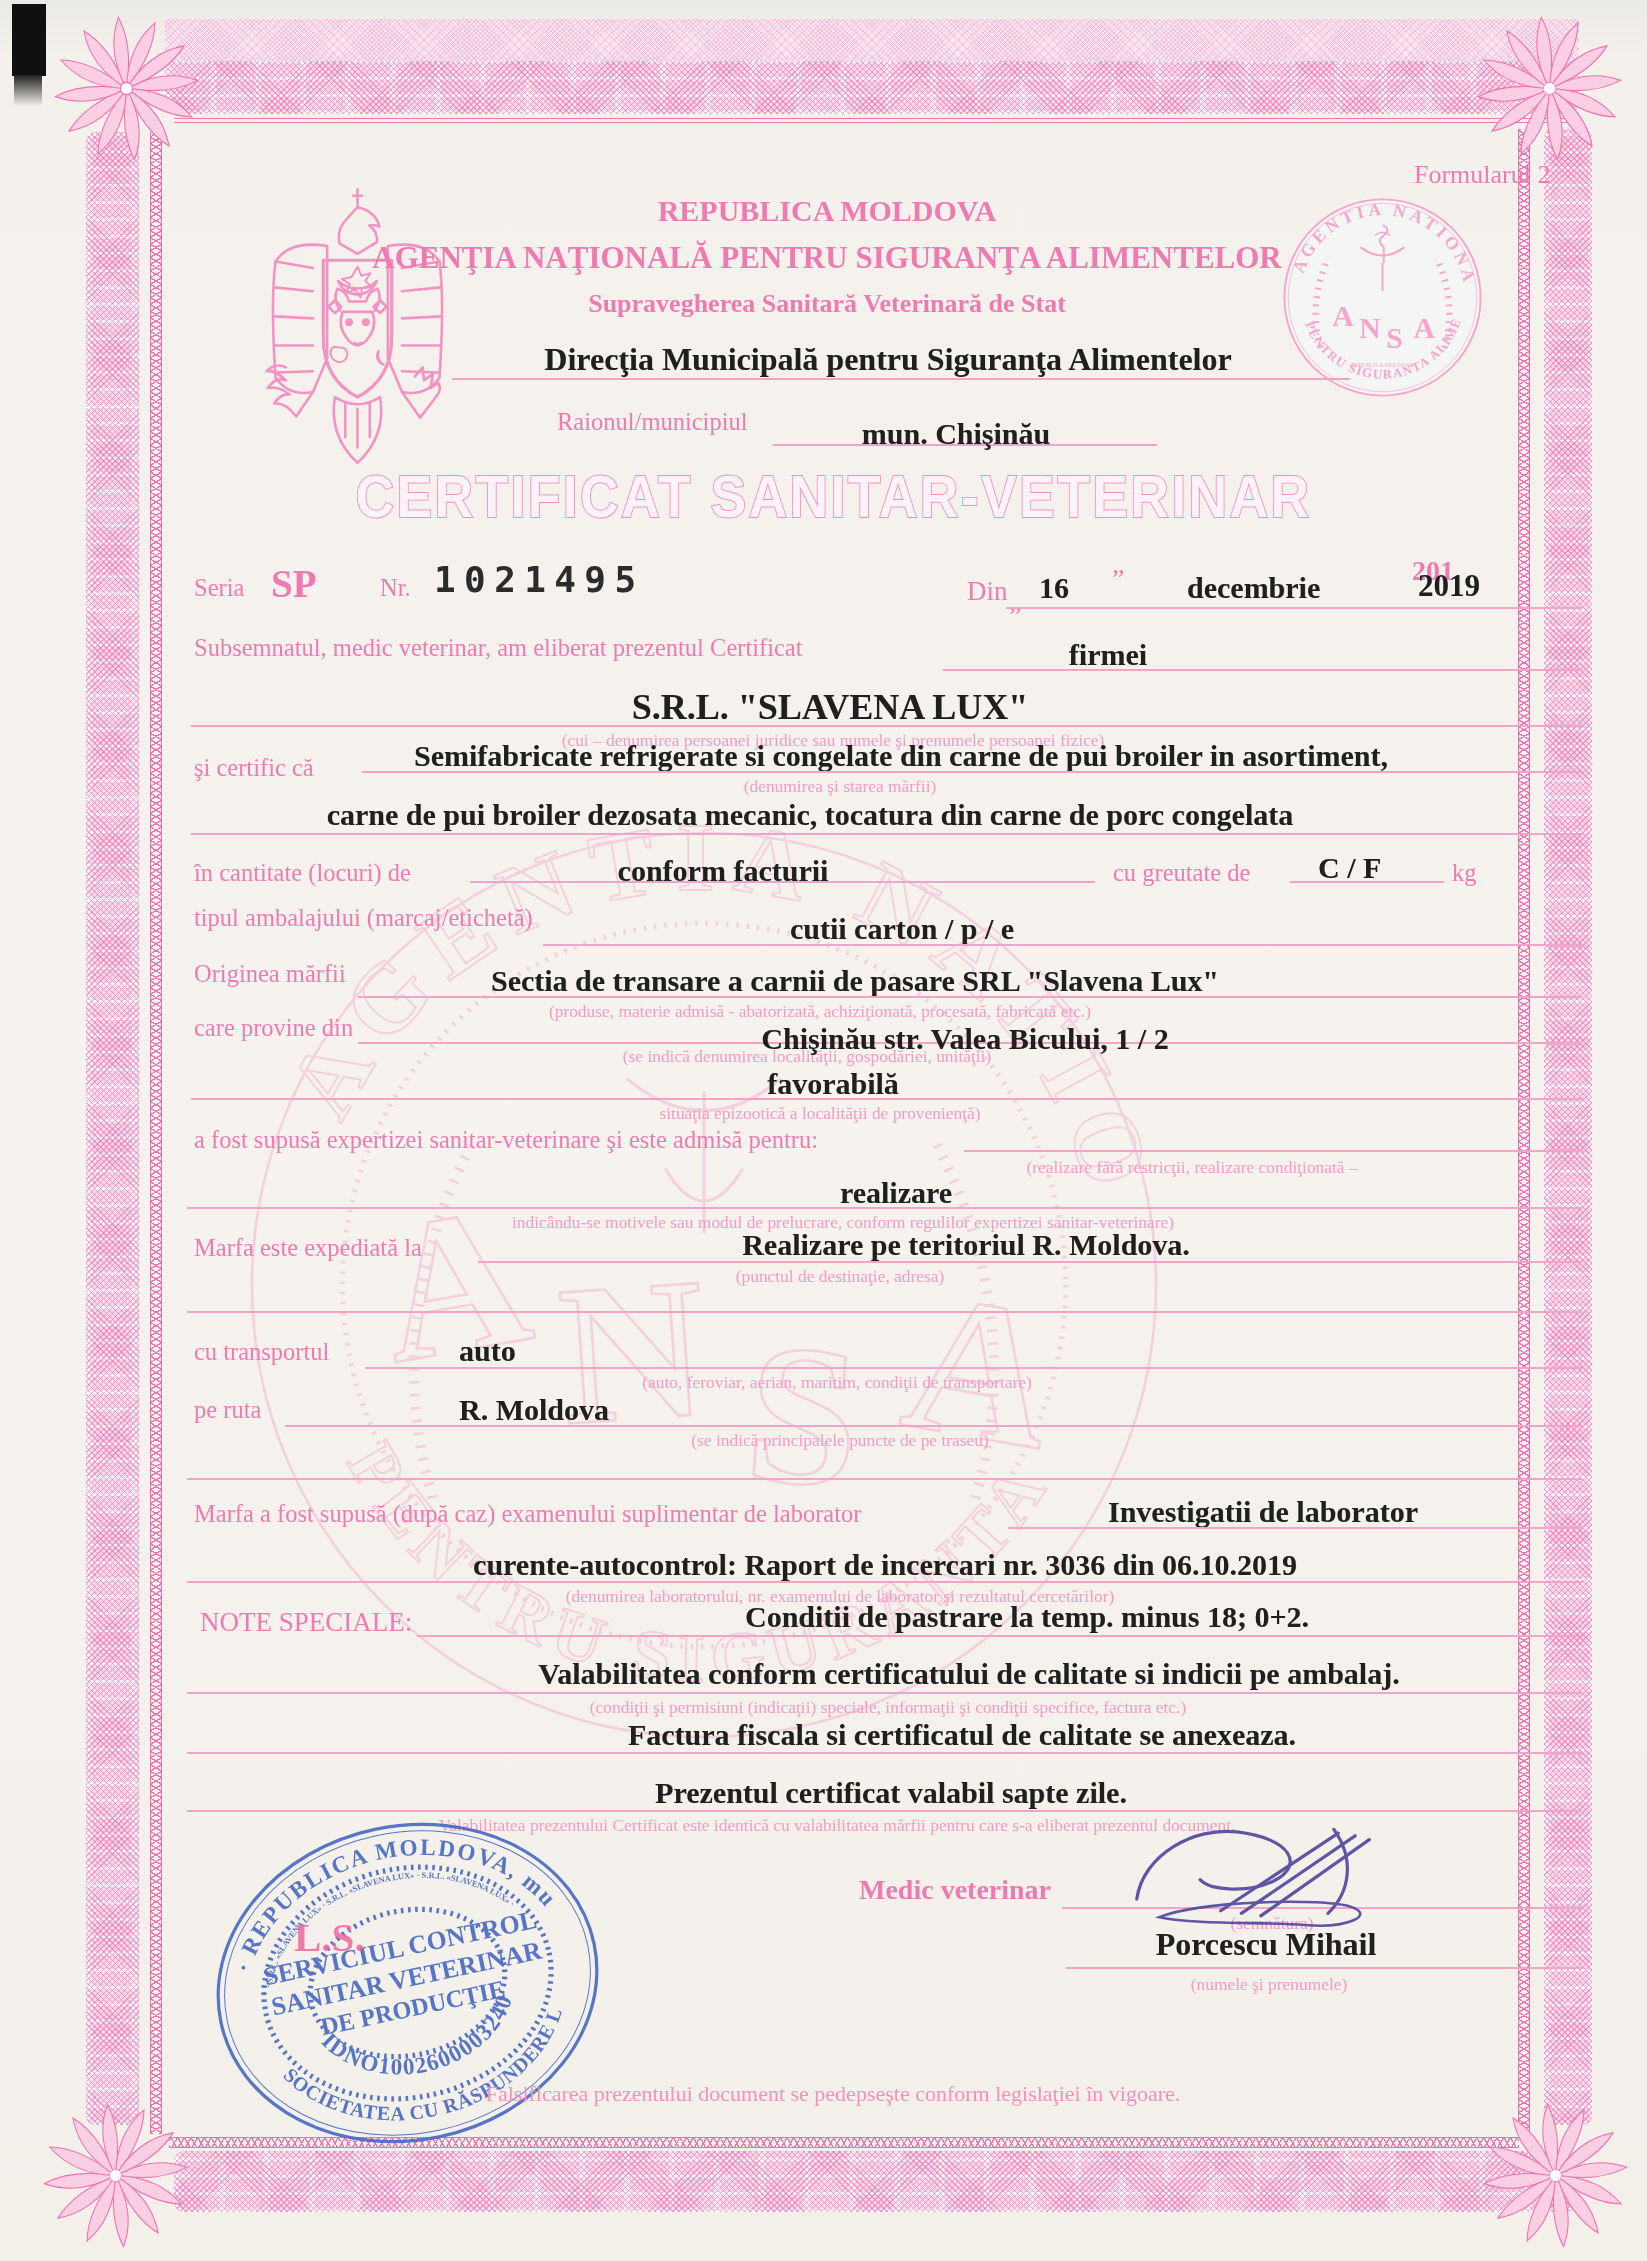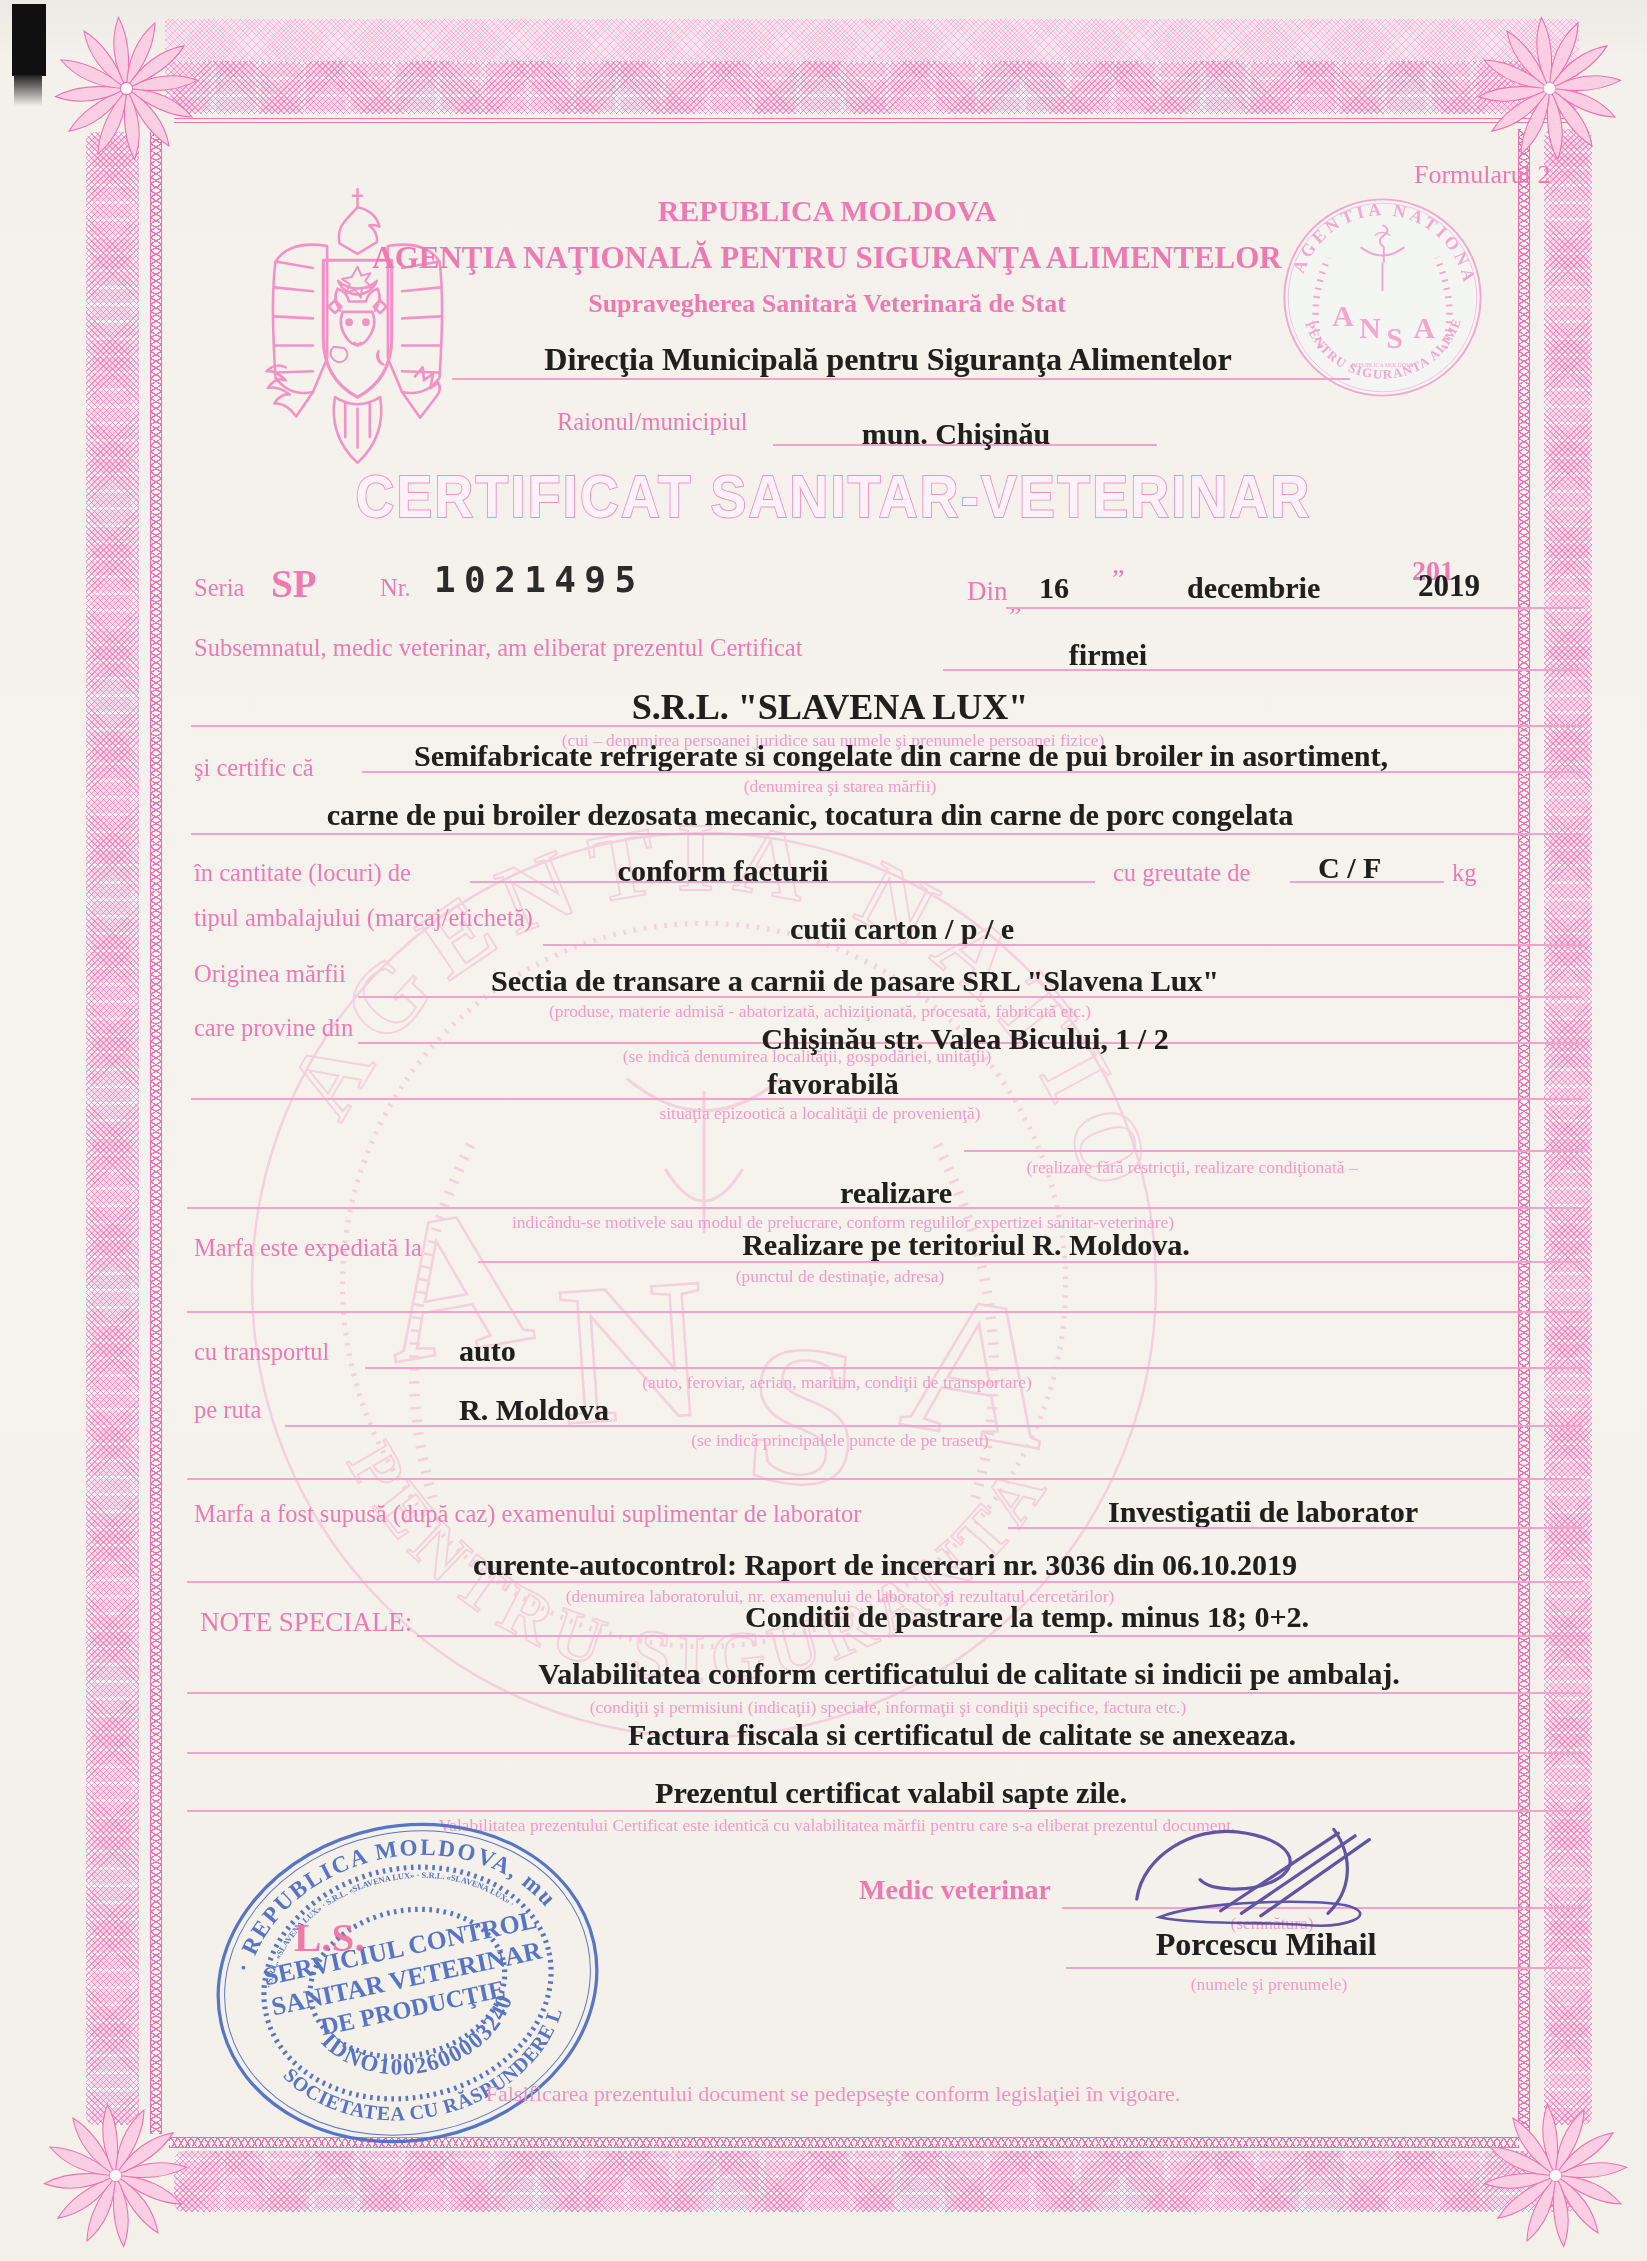--- a/index.html
+++ b/index.html
@@ -255,20 +255,21 @@
 
   <div class="abs pk" style="left:194px;top:1014px;">care provine din</div>
   <div class="abs cap ctr" style="left:807px;top:1046px;">(se indică denumirea localităţii, gospodăriei, unităţii)</div>
   <div class="ln" style="left:358px;top:1042px;width:1224px;"></div>
   <div class="abs bk ctr" style="left:965px;top:1022px;">Chişinău str. Valea Bicului, 1 / 2</div>
 
   <div class="abs bk ctr" style="left:833px;top:1067px;">favorabilă</div>
   <div class="ln" style="left:191px;top:1098px;width:1392px;"></div>
   <div class="abs cap ctr" style="left:820px;top:1103px;">situaţia epizootică a localităţii de provenienţă)</div>
 
+  <div class="abs pk" style="left:194px;top:1126px;">a fost supusă expertizei sanitar-veterinare şi este admisă pentru:</div>
   <div class="ln" style="left:964px;top:1150px;width:619px;"></div>
   <div class="abs cap ctr" style="left:1192px;top:1157px;">(realizare fără restricţii, realizare condiţionată –</div>
 
   <div class="abs bk ctr" style="left:896px;top:1176px;">realizare</div>
   <div class="ln" style="left:187px;top:1207px;width:1395px;"></div>
   <div class="abs cap ctr" style="left:843px;top:1212px;">indicându-se motivele sau modul de prelucrare, conform regulilor expertizei sanitar-veterinare)</div>
 
   <div class="abs pk" style="left:194px;top:1234px;">Marfa este expediată la</div>
   <div class="abs bk ctr" style="left:966px;top:1228px;">Realizare pe teritoriul R. Moldova.</div>
   <div class="ln" style="left:478px;top:1261px;width:1104px;"></div>

